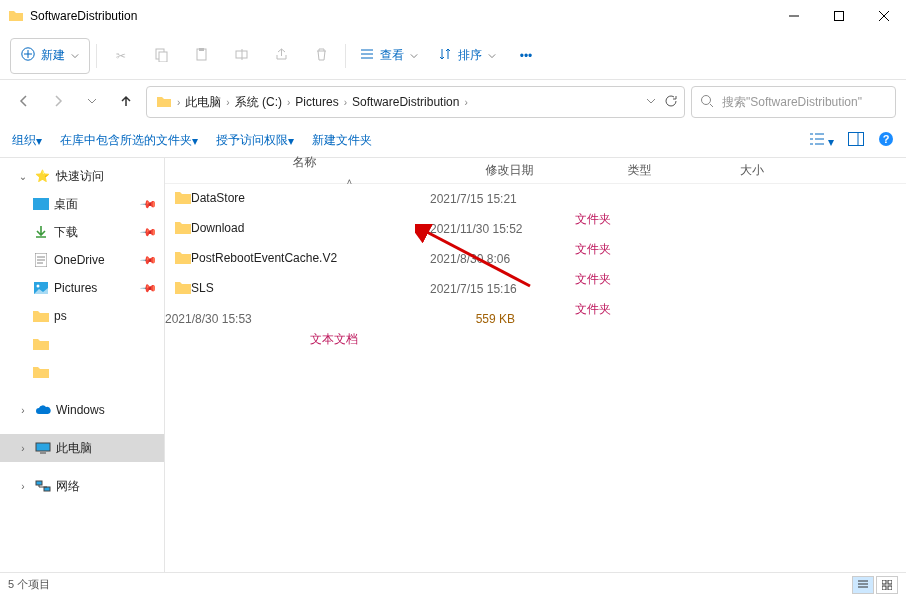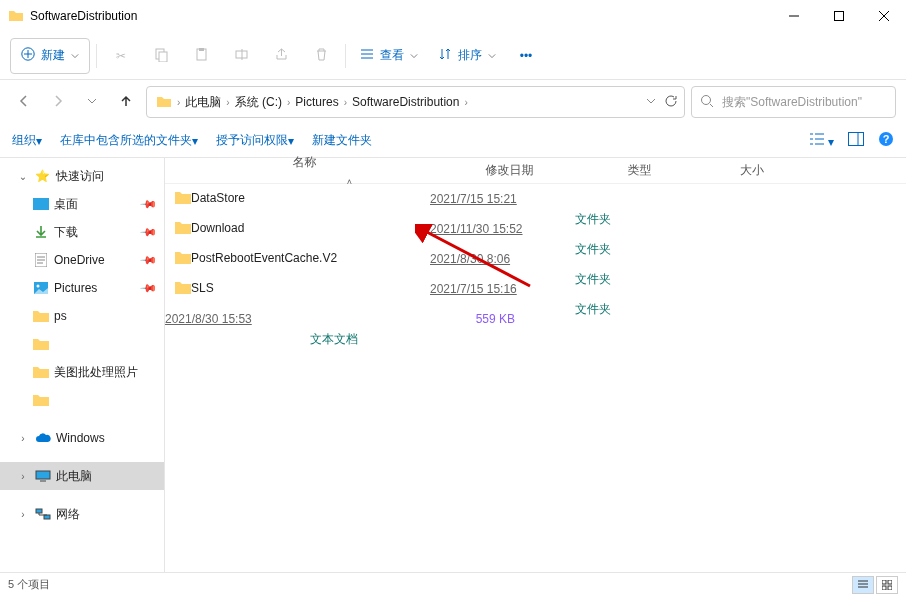--- a/index.html
+++ b/index.html
@@ -47,23 +47,23 @@
   .col-headers { height: 26px; display: flex; align-items: center; border-bottom: 1px solid #f0f0f0; font-size: 12px; color: #555; }
   .ch { padding-left: 14px; display: flex; align-items: center; gap: 6px; flex-direction: column; }
   .ch.name { width: 265px; }
   .ch.date { width: 145px; }
   .ch.type { width: 115px; }
   .ch.size { width: 110px; }
   .sort-arrow { font-size: 9px; color: #666; margin-left: 90px; }
 
   .file-row { height: 30px; display: flex; align-items: center; font-size: 12px; color: #222; }
   .fr-name { width: 265px; padding-left: 10px; display: flex; align-items: flex-start; }
-  .fr-date { width: 145px; color: #666; text-decoration: underline; }
-  .fr-type { width: 115px; color: #0f766e; margin-top: 40px; }
-  .fr-size { width: 110px; color: #8b5cf6; text-align: right; padding-right: 20px; }
+  .fr-date { width: 145px; color: #666; }
+  .fr-type { width: 115px; color: #be185d; margin-top: 40px; }
+  .fr-size { width: 110px; color: #a16207; text-align: right; padding-right: 20px; }
 
   .arrow-annotation { position: absolute; left: 250px; top: 66px; pointer-events: none; }
 
   .statusbar { height: 24px; border-top: 1px solid #e5e5e5; display: flex; align-items: center; padding: 0 8px; font-size: 11px; color: #555; }
   .status-right { margin-left: auto; display: flex; gap: 2px; }
   .status-btn { width: 22px; height: 18px; border: 1px solid #ccc; display: flex; align-items: center; justify-content: center; font-size: 10px; }
   .status-btn.active { background: #cde8ff; }
 
   .icon-folder { fill: #ffd36b; }
 </style>
@@ -311,28 +311,20 @@
           </svg>
         </span>
         <span></span>
       </div>
     <div class="tree-item lvl2">
         <span class="tree-icon">
           <svg width="16" height="12" viewBox="0 0 16 12">
             <path class="icon-folder" d="M0 1h5l2 2h9v9H0z"></path>
           </svg>
         </span>
-        <span>美图批处理照片</span>
-      </div>
-    <div class="tree-item lvl2">
-        <span class="tree-icon">
-          <svg width="16" height="12" viewBox="0 0 16 12">
-            <path class="icon-folder" d="M0 1h5l2 2h9v9H0z"></path>
-          </svg>
-        </span>
         <span></span>
       </div>
     <div style="height:10px"></div>
     <div class="tree-item lvl1">
         <span class="tree-chev">›</span>
         <span class="tree-icon">
           <svg width="16" height="10" viewBox="0 0 16 10">
             <path d="M4 9a3 3 0 0 1 0-6 4 4 0 0 1 7-1 3 3 0 0 1 2 7z" fill="#0078d4"></path>
           </svg>
         </span>

